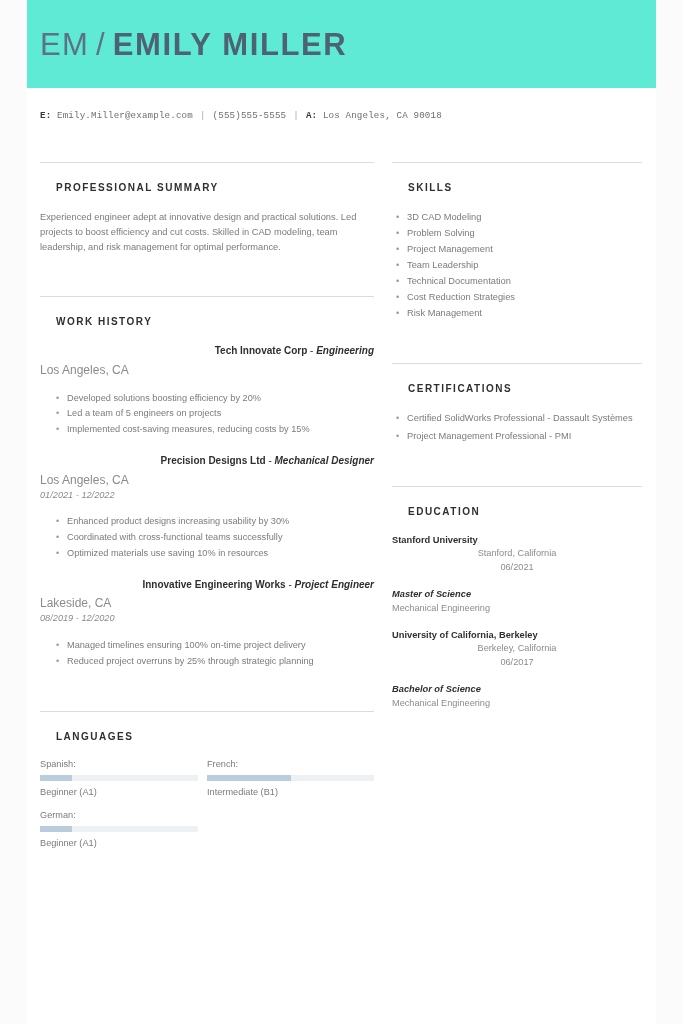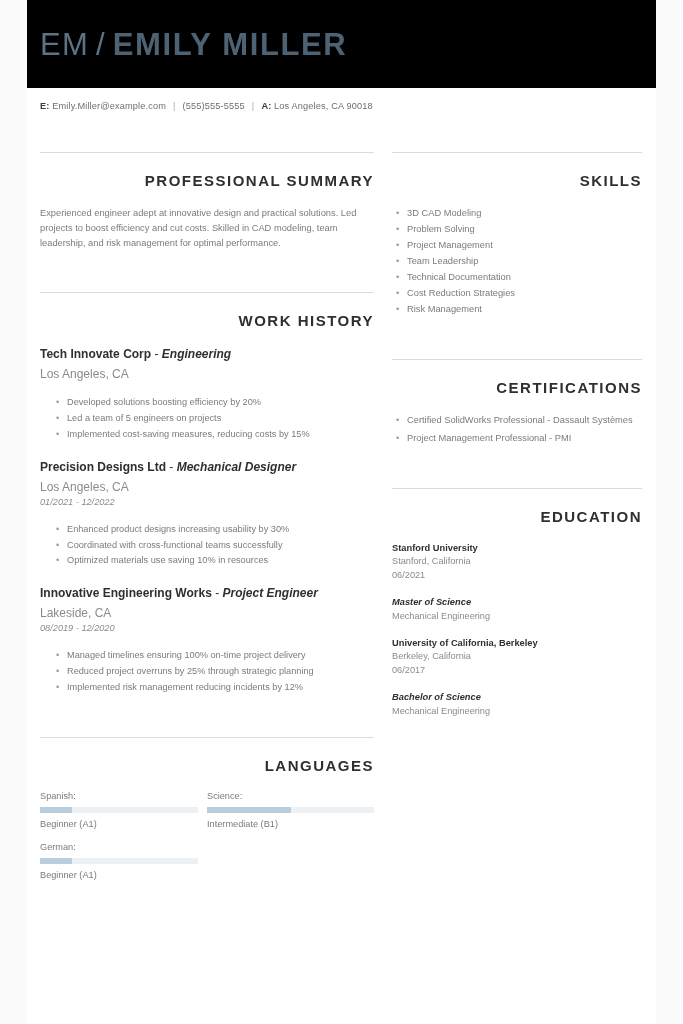--- a/index.html
+++ b/index.html
@@ -18,21 +18,21 @@
     position: absolute;
     left: 27px;
     top: 0;
     width: 629px;
     height: 1024px;
     background: #ffffff;
   }
 
   
   .header-band {
-    background: #000000;
+    background: #5eead4;
     height: 88px;
     padding: 0 13px;
     display: flex;
     align-items: center;
     box-sizing: border-box;
   }
   .name-line {
     font-size: 31px;
     letter-spacing: 1.2px;
     white-space: nowrap;
@@ -47,24 +47,25 @@
     font-weight: 400;
     margin: 0 7px;
   }
   .fullname {
     color: #4d6373;
     font-weight: bold;
     letter-spacing: 1.6px;
   }
 
   .contact {
-    padding: 13px 13px 0 13px;
+    padding: 22px 13px 0 13px;
     font-size: 9.2px;
     color: #6f6f6f;
     letter-spacing: 0.15px;
+    font-family: Liberation Mono, monospace;
   }
   .contact b { color: #3d3d3d; }
   .contact .sep {
     color: #a9a9a9;
     padding: 0 7px;
   }
 
   
   .columns {
     display: flex;
@@ -81,43 +82,43 @@
     box-sizing: border-box;
   }
 
   .rule {
     border-top: 1px solid #dcdcdc;
     margin-top: 41px;
     margin-bottom: 19px;
   }
 
   h2.section-title {
-    margin: 0 0 17px 0;
-    font-size: 15px;
+    margin: 0 0 17px 16px;
+    font-size: 10px;
     font-weight: bold;
     letter-spacing: 1.5px;
     color: #2f2f2f;
     text-transform: uppercase;
-    text-align: right;
   }
 
   p.summary {
     margin: 0;
     font-size: 9.3px;
     line-height: 1.62;
     color: #7b7b7b;
   }
 
   
   .job { margin-bottom: 16px; }
   .job-title {
-    font-size: 12px;
+    font-size: 10px;
     color: #2f2f2f;
     margin-bottom: 3px;
     line-height: 1.35;
+    text-align: right;
   }
   .job-title .employer { font-weight: bold; }
   .job-title .dash { font-weight: normal; color: #2f2f2f; }
   .job-title .role { font-weight: bold; font-style: italic; }
   .job-loc {
     font-size: 12px;
     color: #8b8b8b;
     line-height: 1.5;
   }
   .job-dates {
@@ -205,20 +206,21 @@
   .edu-school {
     font-size: 9.3px;
     font-weight: bold;
     color: #2f2f2f;
     line-height: 1.45;
   }
   .edu-place, .edu-date {
     font-size: 9.2px;
     color: #8b8b8b;
     line-height: 1.52;
+    text-align: center;
   }
   .edu-degree {
     font-size: 9.3px;
     font-weight: bold;
     font-style: italic;
     color: #2f2f2f;
     line-height: 1.45;
   }
   .edu-field {
     font-size: 9.2px;
@@ -276,40 +278,39 @@
           </ul>
         </div>
 
         <div class="job">
           <div class="job-title"><span class="employer">Innovative Engineering Works</span><span class="dash"> - </span><span class="role">Project Engineer</span></div>
           <div class="job-loc">Lakeside, CA</div>
           <div class="job-dates">08/2019 - 12/2020</div>
           <ul class="bullets">
             <li>Managed timelines ensuring 100% on-time project delivery</li>
             <li>Reduced project overruns by 25% through strategic planning</li>
-            <li>Implemented risk management reducing incidents by 12%</li>
           </ul>
         </div>
 
       </div>
 
       <div class="rule"></div>
       <h2 class="section-title">LANGUAGES</h2>
       <div class="lang-grid">
 
         <div class="lang-item">
           <div class="lang-name">Spanish:</div>
           <div class="lang-bar">
             <div class="lang-fill" style="width: 20%;"></div>
           </div>
           <div class="lang-level">Beginner (A1)</div>
         </div>
 
         <div class="lang-item">
-          <div class="lang-name">Science:</div>
+          <div class="lang-name">French:</div>
           <div class="lang-bar">
             <div class="lang-fill" style="width: 50%;"></div>
           </div>
           <div class="lang-level">Intermediate (B1)</div>
         </div>
 
         <div class="lang-item">
           <div class="lang-name">German:</div>
           <div class="lang-bar">
             <div class="lang-fill" style="width: 20%;"></div>

